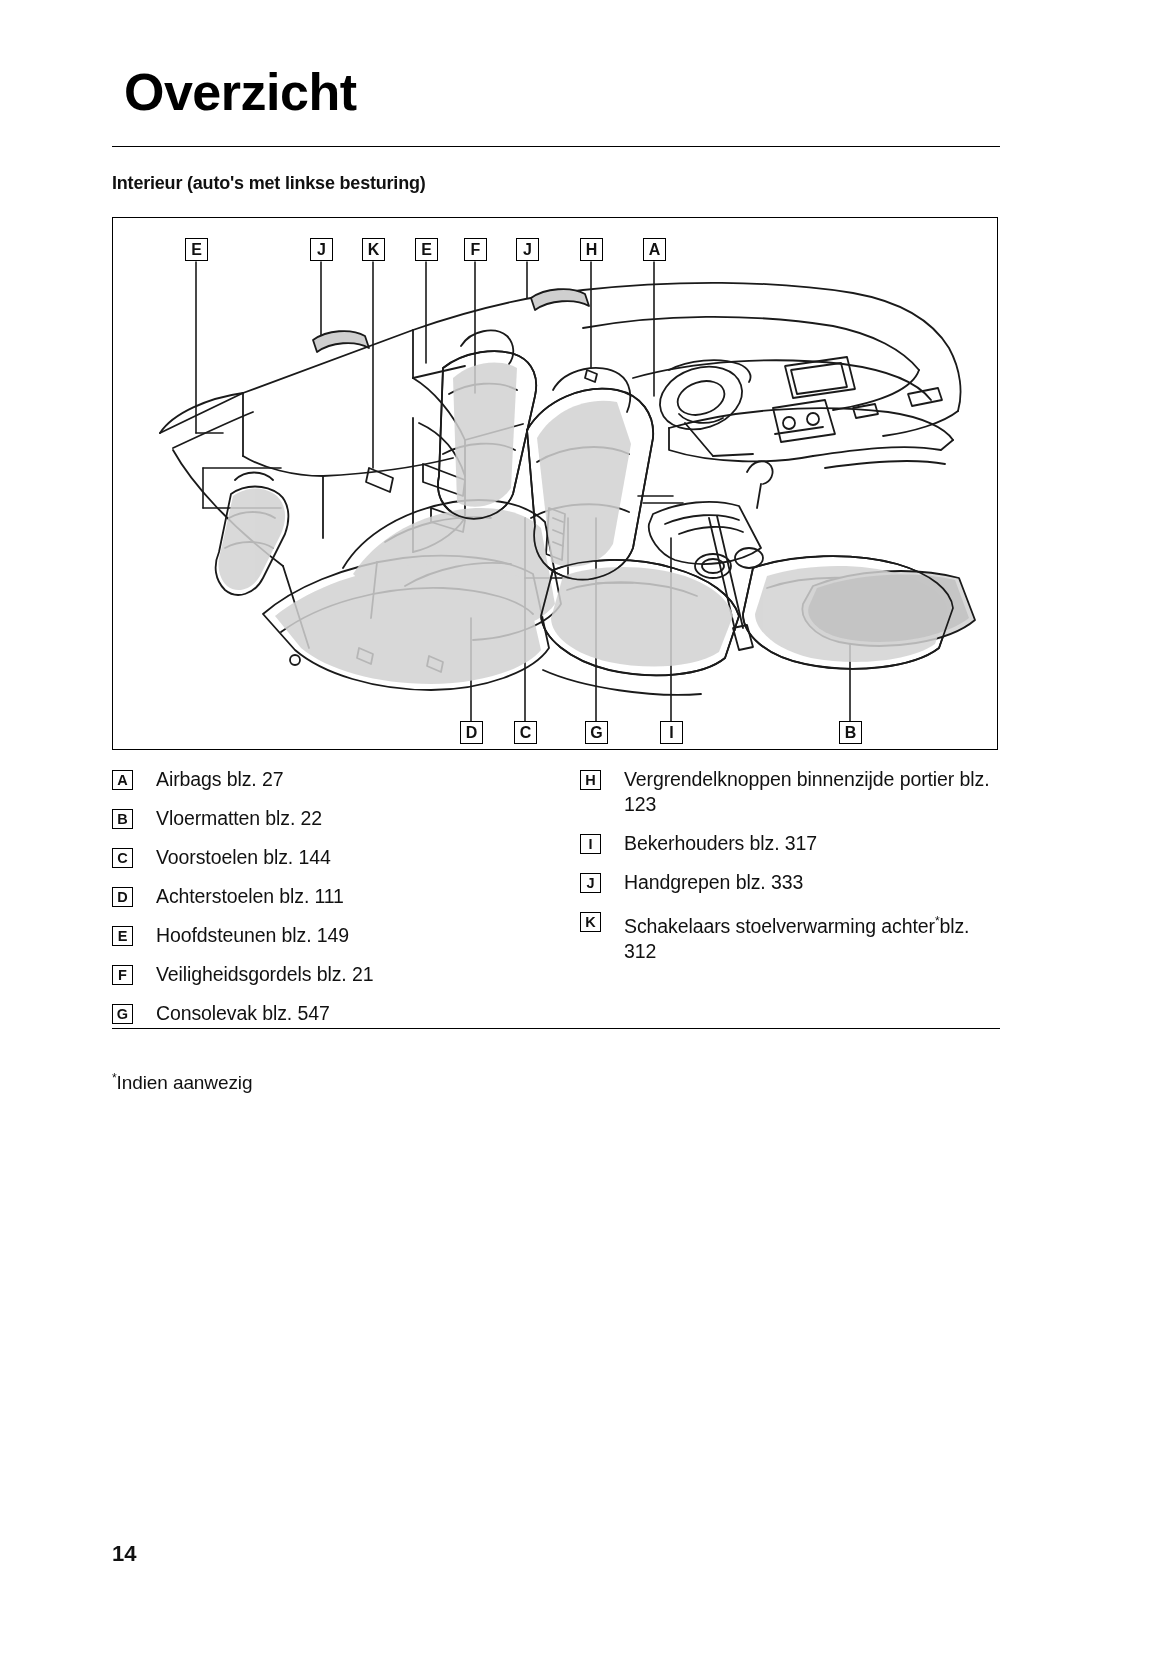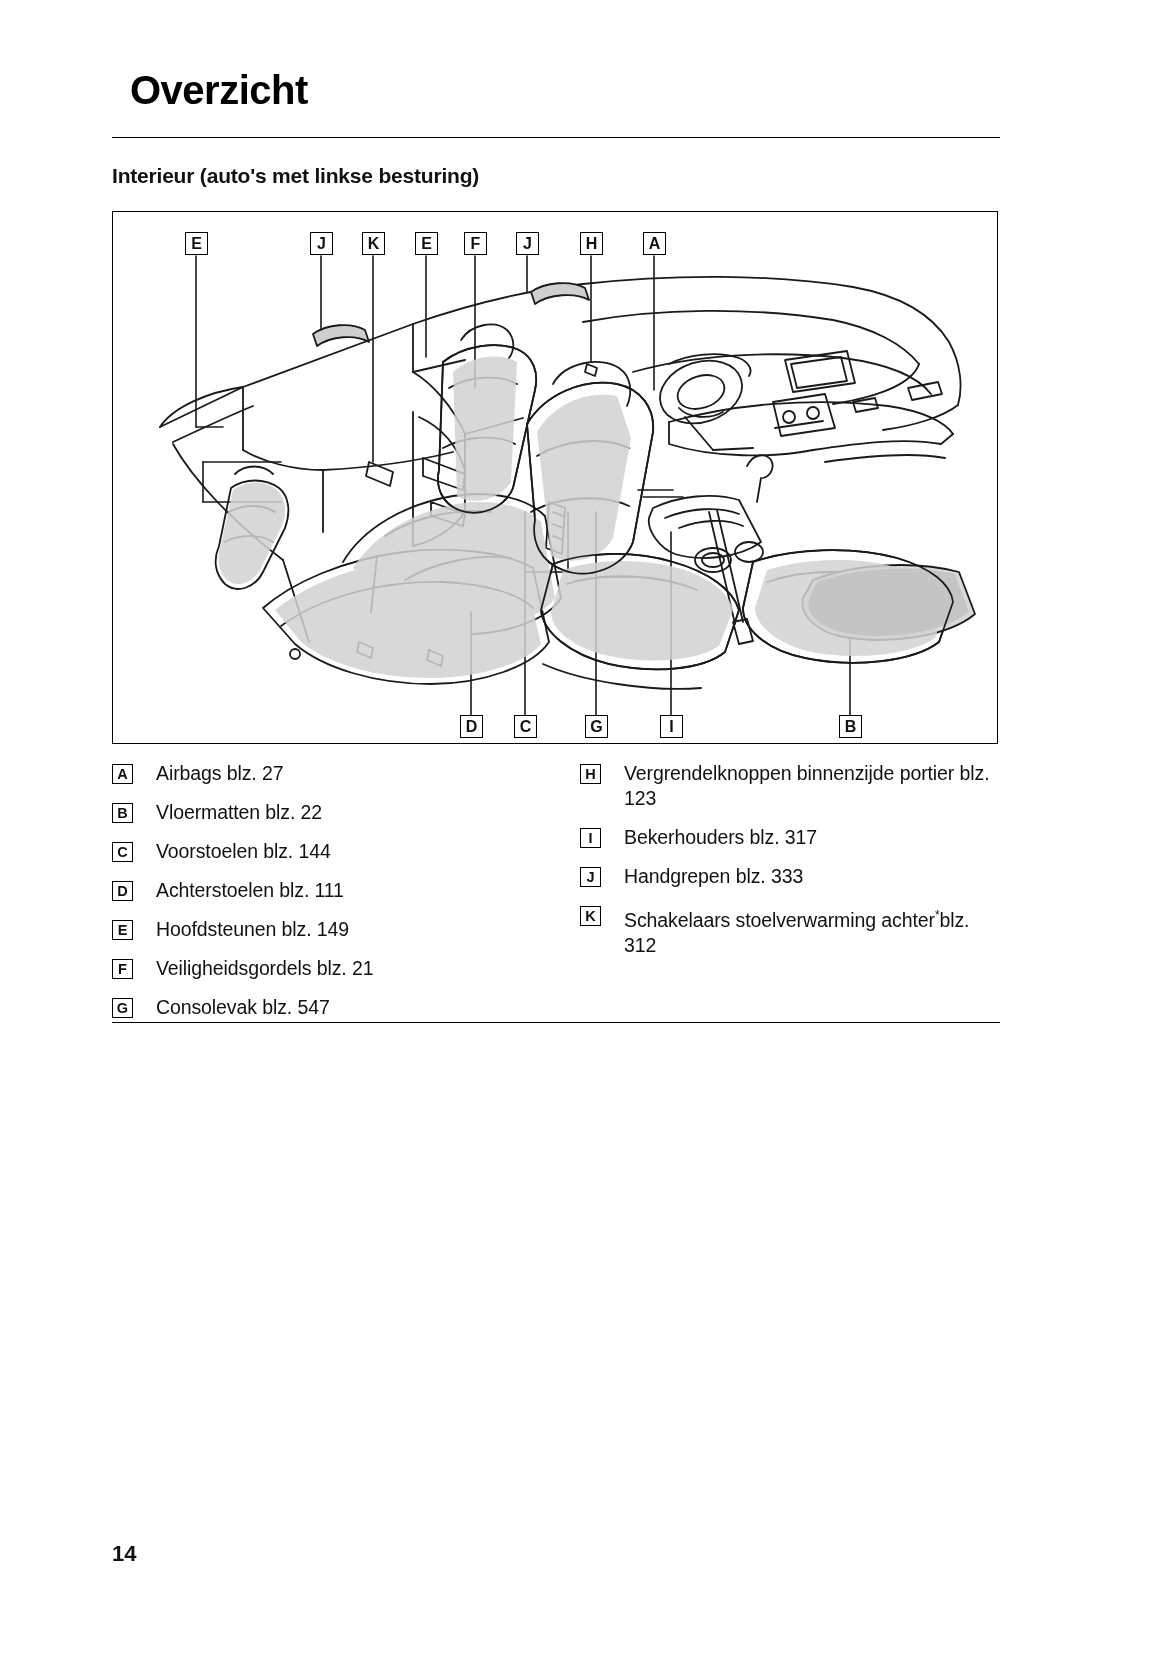--- a/index.html
+++ b/index.html
@@ -23,37 +23,37 @@
   }
   .content {
     position: absolute;
     left: 112px;
     top: 0;
     width: 888px;
   }
 
   
   .title {
-    font-size: 40px;
+    font-size: 52px;
     font-weight: bold;
     letter-spacing: -0.5px;
-    margin: 18px;
+    margin: 12px;
     padding-top: 50px;
     color: #000;
   }
   .title-rule {
     border: 0;
     border-top: 1.5px solid #000;
     margin: 24px 0 0 0;
     width: 888px;
   }
 
   
   .subtitle {
-    font-size: 21px;
+    font-size: 18px;
     font-weight: bold;
     margin: 26px 0 0 0;
     letter-spacing: -0.2px;
   }
 
   
   .figure {
     position: relative;
     margin-top: 23px;
     width: 886px;
@@ -433,17 +433,18 @@
         </div>
         <div class="legend-item">
           <span class="mark">K</span>
           <span class="text"><span>Schakelaars stoelverwarming achter</span><sup>*</sup><span>blz. 312</span></span>
         </div>
       </div>
 
       <hr class="legend-rule">
     </div>
 
+    <div class="footnote"><sup>*</sup><span>Indien aanwezig</span></div>
 
   </div>
 
   <div class="page-number">14</div>
 </div>
 
 </body></html>

